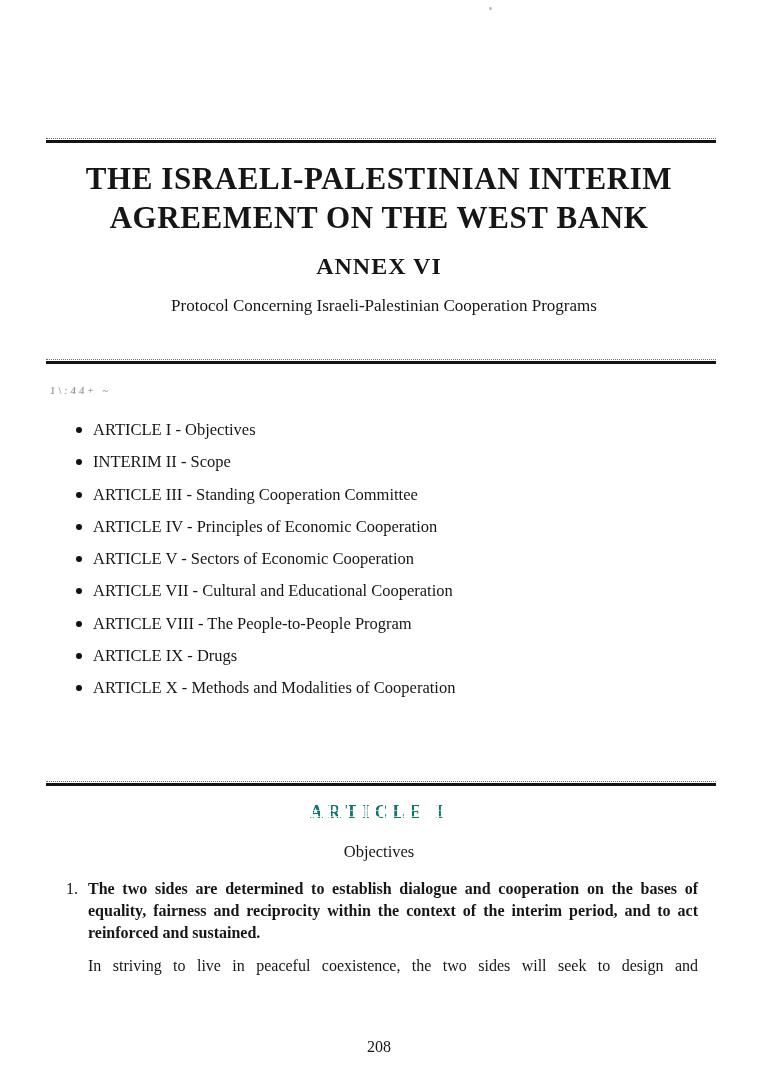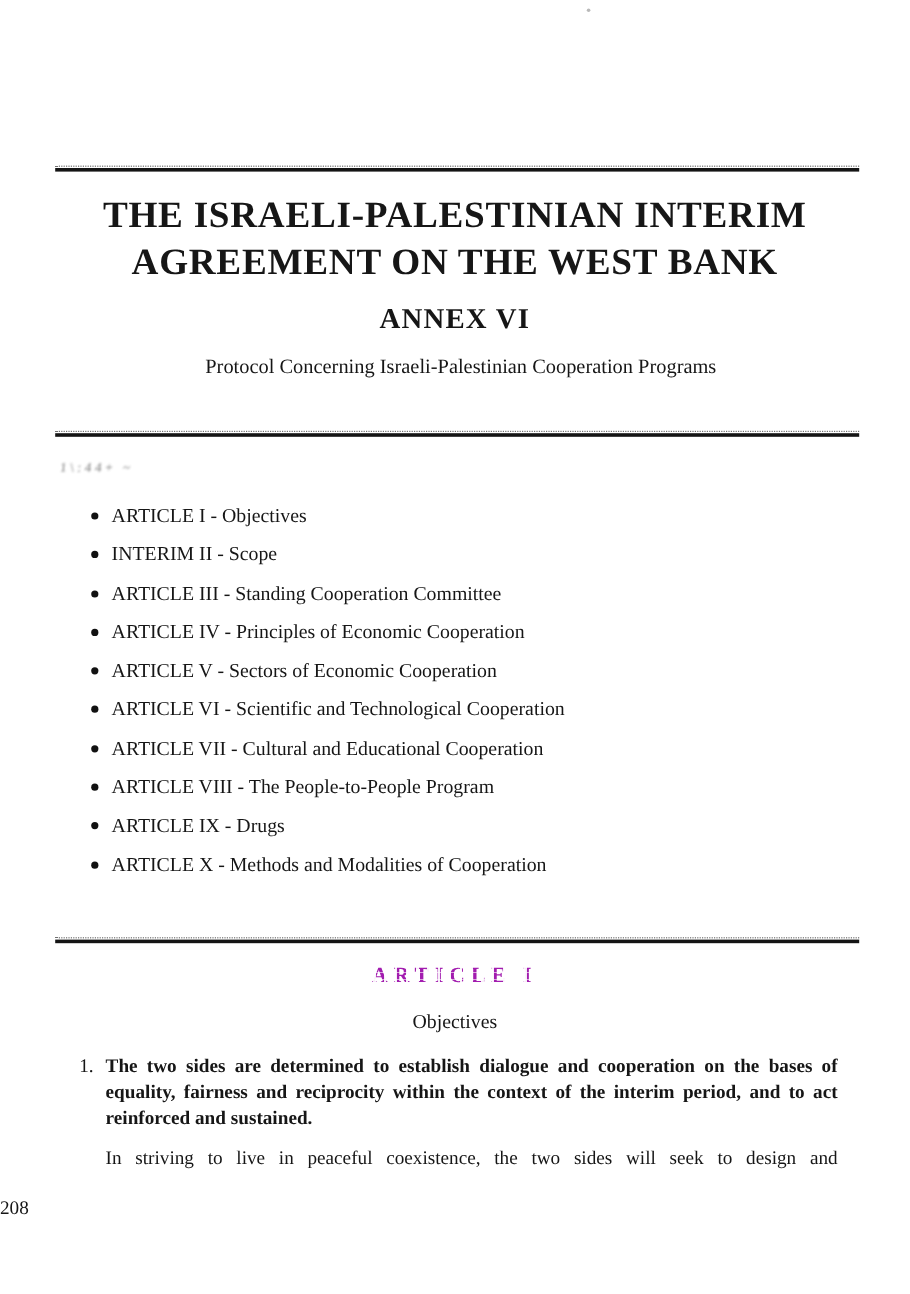--- a/index.html
+++ b/index.html
@@ -46,42 +46,42 @@
   .bullet {
     flex: none; width: 6px; height: 6px; margin: 6px 11px 0 0;
     background: #111; border-radius: 50%;
   }
 
   .article-section { position: absolute; top: 802px; left: 0; right: 0; }
   .article-heading { text-align: center; }
   .eroded {
     display: inline-block; position: relative;
     font-size: 18px; font-weight: bold; letter-spacing: 5px;
-    filter: blur(0.35px); color: #a21caf;
+    filter: blur(0.35px); color: #0f766e;
   }
   .eroded::after {
     content: ""; position: absolute; inset: -2px; pointer-events: none;
     background:
       repeating-linear-gradient(90deg, rgba(255,255,255,0) 0 3px, rgba(255,255,255,0.92) 3px 5px, rgba(255,255,255,0) 5px 9px),
       repeating-linear-gradient(0deg, rgba(255,255,255,0) 0 2px, rgba(255,255,255,0.6) 2px 3px, rgba(255,255,255,0) 3px 6px);
   }
   .article-sub { text-align: center; font-size: 16.5px; margin-top: 19px; }
 
   .clause { position: relative; margin: 16px 60px 0 66px; font-size: 16px; line-height: 22px; }
   .clause-number { position: absolute; left: 0; top: 0; }
   .clause-lines { padding-left: 22px; font-weight: bold; }
   .clause-line { text-align: justify; text-align-last: justify; }
   .clause-line:last-child { text-align-last: left; }
 
   .continuation {
     margin: 11px 60px 0 88px; font-size: 16px; line-height: 22px;
     text-align: justify; text-align-last: justify;
   }
 
-  .page-number { position: absolute; top: 999px; left: 0; right: 0; font-size: 16px; }
+  .page-number { position: absolute; top: 1038px; left: 0; right: 0; text-align: center; font-size: 16px; }
 </style>
 </head>
 <body>
 
 <div class="speck"></div>
 
 <div class="rule rule-top"></div>
 
 <div class="header">
   <div>
@@ -112,24 +112,20 @@
     <li>
     <span class="bullet"></span>
     <span>ARTICLE IV - Principles of Economic Cooperation</span>
   </li>
     <li>
     <span class="bullet"></span>
     <span>ARTICLE V - Sectors of Economic Cooperation</span>
   </li>
     <li>
     <span class="bullet"></span>
-    <span>ARTICLE VI - Scientific and Technological Cooperation</span>
-  </li>
-    <li>
-    <span class="bullet"></span>
     <span>ARTICLE VII - Cultural and Educational Cooperation</span>
   </li>
     <li>
     <span class="bullet"></span>
     <span>ARTICLE VIII - The People-to-People Program</span>
   </li>
     <li>
     <span class="bullet"></span>
     <span>ARTICLE IX - Drugs</span>
   </li>

